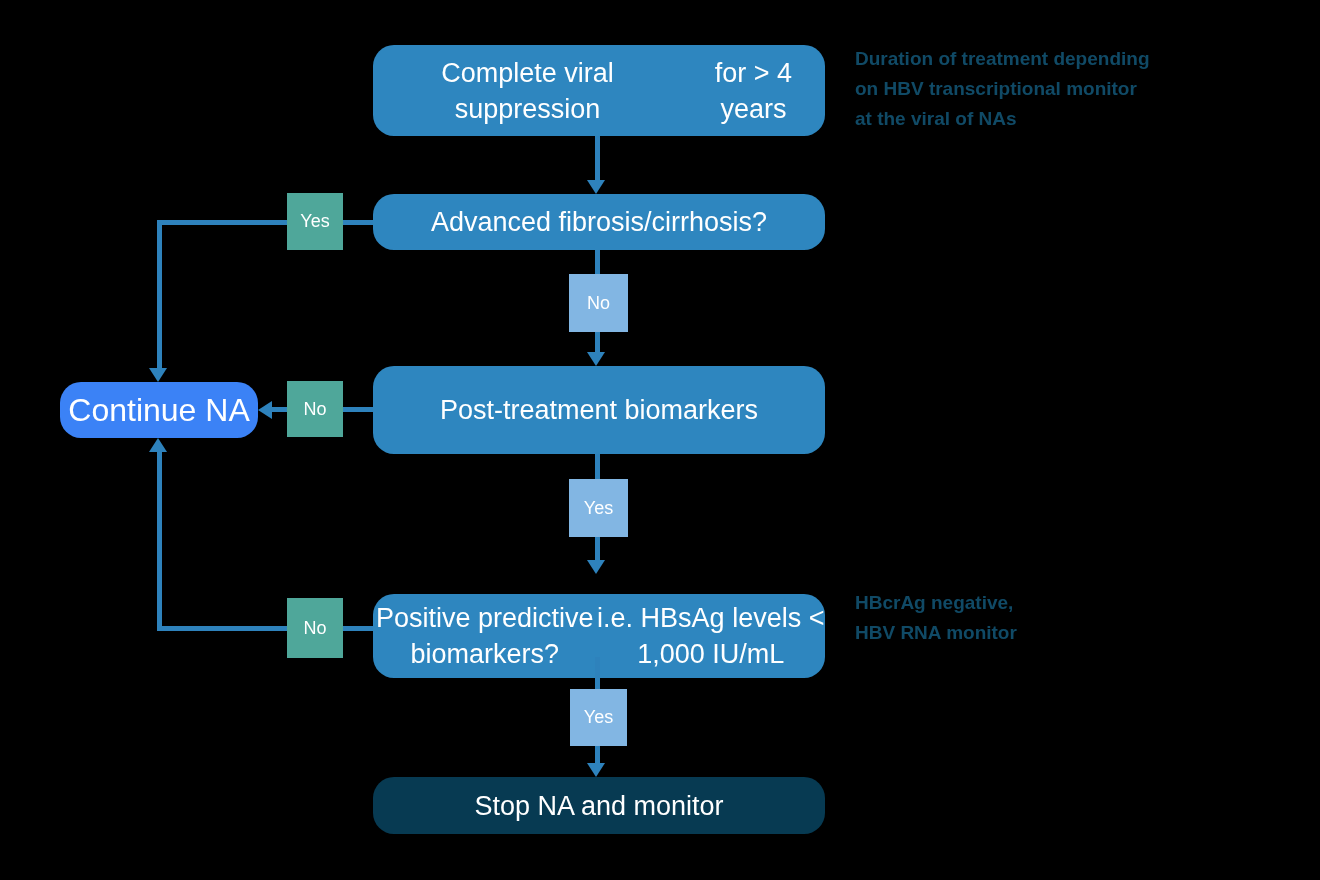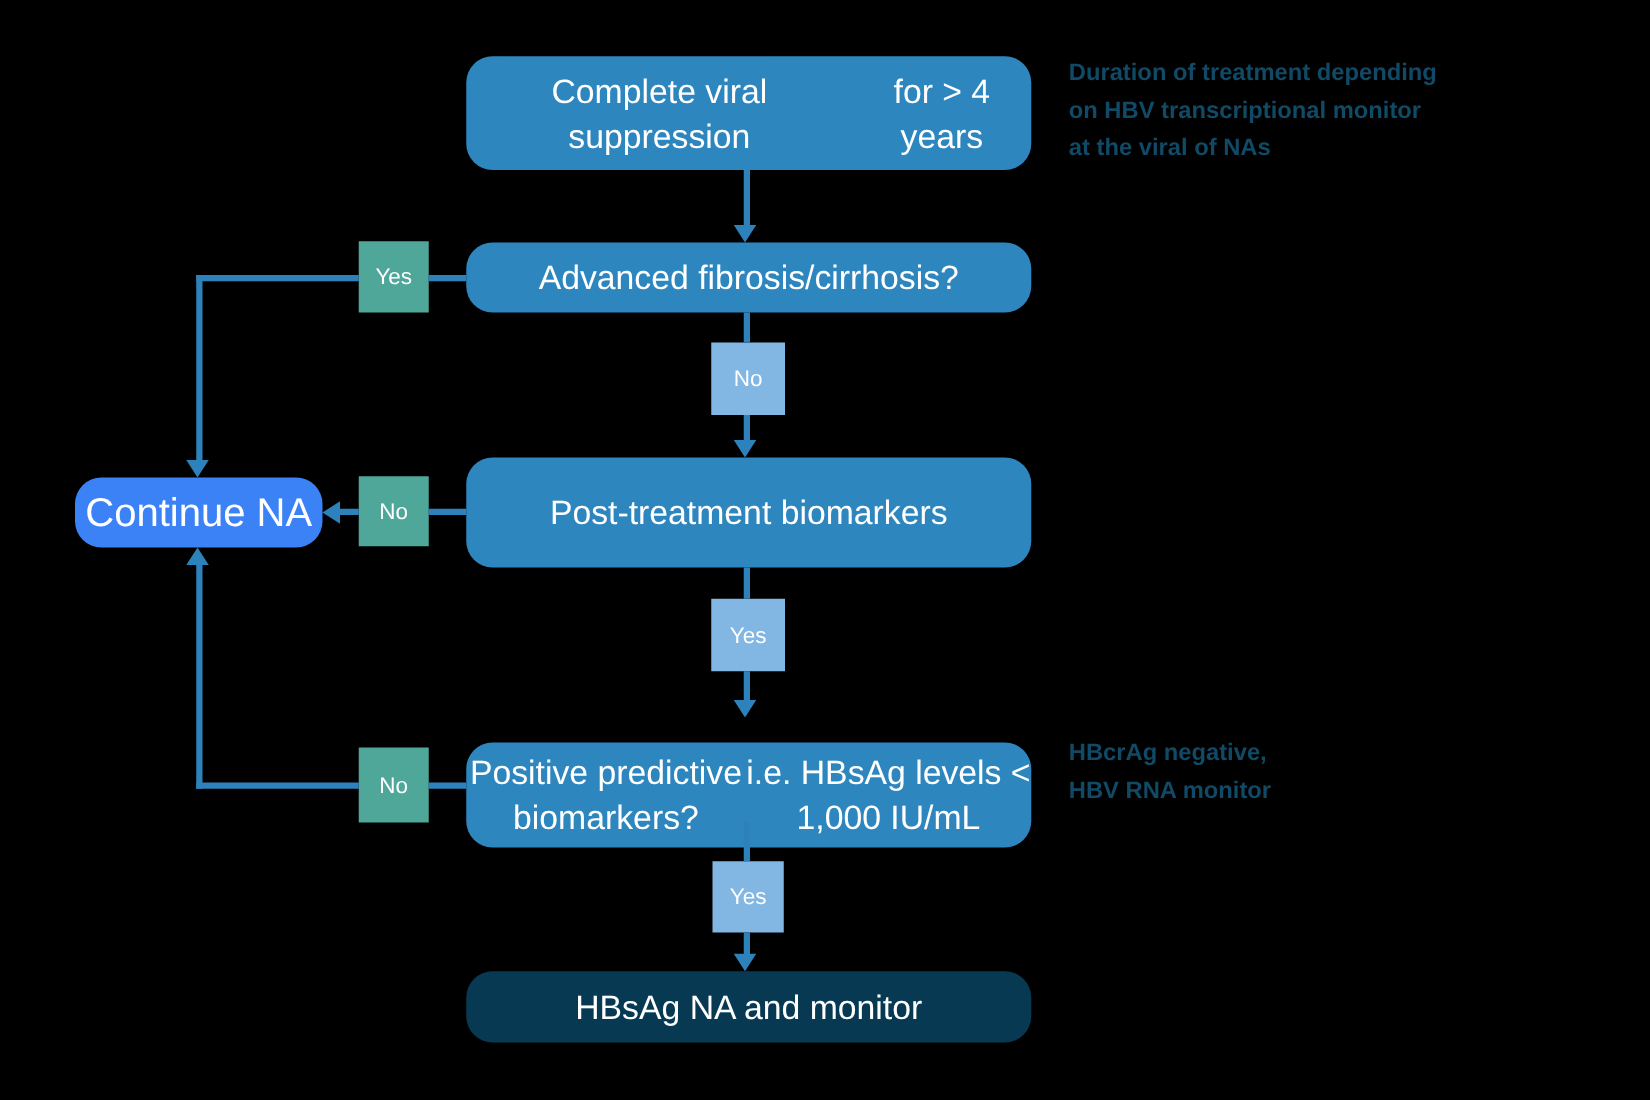--- a/index.html
+++ b/index.html
@@ -92,21 +92,21 @@
   <div class="box" style="left:373px; top:366px; width:452px; height:88px;">
     <span>Post-treatment biomarkers</span>
   </div>
 
   <div class="box" style="left:373px; top:574px; width:452px; height:84px;margin-top:20px;">
     <span>Positive predictive biomarkers?</span>
     <span>i.e. HBsAg levels &lt; 1,000 IU/mL</span>
   </div>
 
   <div class="box navy" style="left:373px; top:777px; width:452px; height:57px;">
-    <span>HBsAg NA and monitor</span>
+    <span>Stop NA and monitor</span>
   </div>
 
   <div class="box darkteal" style="left:60px; top:382px; width:198px; height:56px;">
     <span>Continue NA</span>
   </div>
 
   <div class="sm teal" style="left:287px; top:193px; width:56px; height:57px;">
     <span>Yes</span>
   </div>
 

